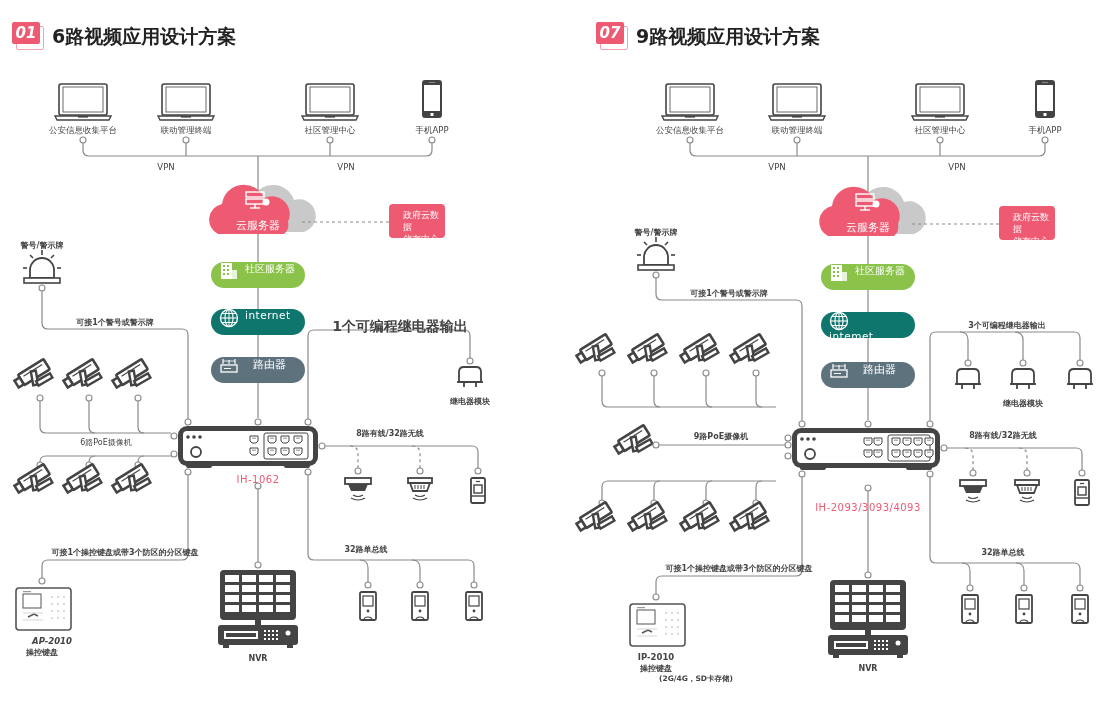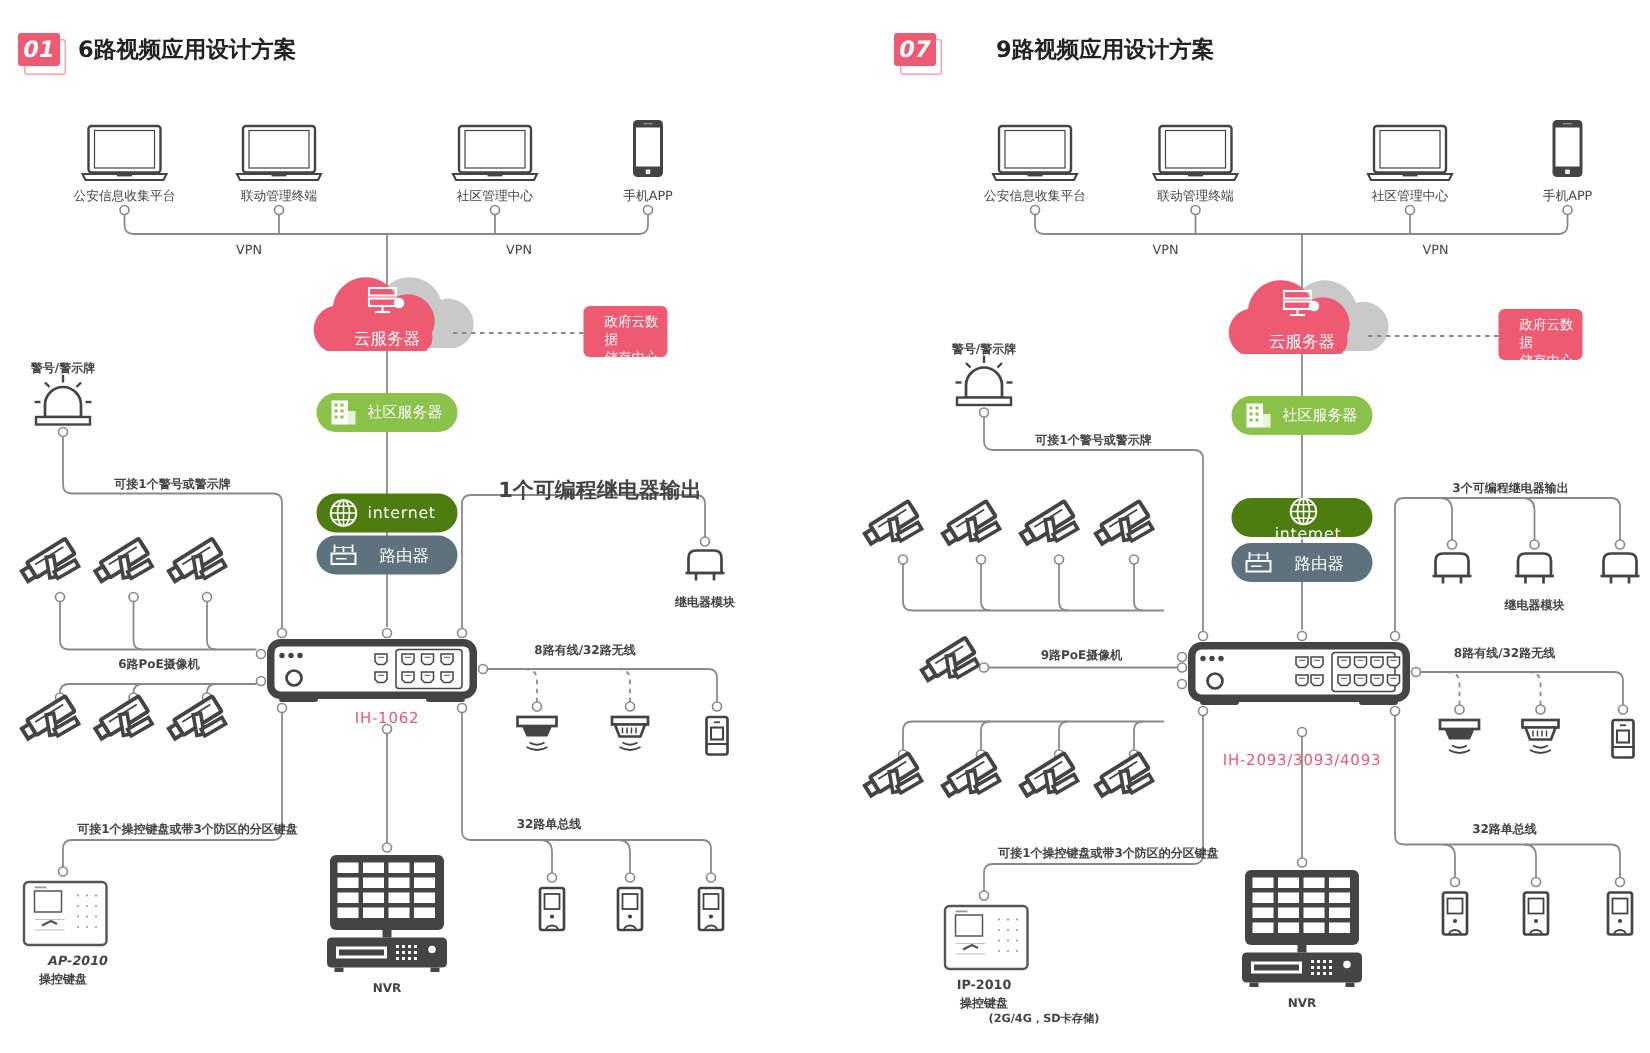--- a/index.html
+++ b/index.html
@@ -1,48 +1,48 @@
 <!DOCTYPE html>
 <html><head>
 <meta charset="utf-8">
 <style>
   html,body{margin:0;padding:0;background:#fff;}
   body{width:1100px;height:702px;position:relative;overflow:hidden;font-family:"DejaVu Sans","Liberation Sans",sans-serif;color:#333;}
   .title-badge{position:absolute;width:30px;height:24px;}
   .title-badge .back{position:absolute;left:4px;top:4px;width:26px;height:22px;border:1.5px solid #f3a3b1;border-radius:2px;background:#fff;}
   .title-badge .front{position:absolute;left:0;top:0;width:28px;height:22px;background:#ee5a72;color:#fff;font-weight:bold;font-style:italic;font-size:15px;line-height:22px;text-align:center;border-radius:2px;}
-  .title-text{position:absolute;font-size:15px;font-weight:bold;color:#222;}
+  .title-text{position:absolute;font-size:19px;font-weight:bold;color:#222;}
   .lbl{position:absolute;font-size:8.5px;color:#444;white-space:nowrap;}
   .lbl.c{transform:translateX(-50%);text-align:center;}
   .model{position:absolute;font-size:10px;color:#ee5a72;transform:translateX(-50%);white-space:nowrap;letter-spacing:0.5px;}
-  .pill{position:absolute;height:26px;border-radius:13px;color:#fff;font-size:10px;display:flex;align-items:center;box-sizing:border-box;padding-left:8px;}
+  .pill{position:absolute;height:26px;border-radius:13px;color:#fff;font-size:10px;display:flex;box-sizing:border-box;padding-left:8px;}
   .pill .ic{width:20px;height:18px;margin-right:6px;display:flex;align-items:center;justify-content:center;}
   .pill.green{background:#8bc34a;}
-  .pill.blue{background:#4d7c0f;margin-top:20px;}
+  .pill.blue{background:#0f766e;}
   .pill.grey{background:#5e727e;}
   .govbox{position:absolute;width:56px;height:34px;background:#ee5a72;border-radius:4px;color:#fff;font-size:9px;line-height:12px;box-sizing:border-box;padding:5px 0 0 14px;}
   svg.wires{position:absolute;left:0;top:0;}
 </style>
 </head>
 <body>
 
 <div>
   <div class="title-badge" style="left:12px;top:22px;">
     <div class="back"></div>
     <div class="front">01</div>
   </div>
   <div class="title-text" style="left:52px;top:24px;">6路视频应用设计方案</div>
 </div>
 
 <div>
   <div class="title-badge" style="left:596px;top:22px;">
     <div class="back"></div>
     <div class="front">07</div>
   </div>
-  <div class="title-text" style="left:636px;top:24px;margin-left:28px;">9路视频应用设计方案</div>
+  <div class="title-text" style="left:636px;top:24px;">9路视频应用设计方案</div>
 </div>
 
 <svg class="wires" width="1100" height="702">
   <defs>
     <g id="laptop">
       <rect x="2" y="0" width="48" height="31" rx="2" fill="#fff" stroke="#444" stroke-width="1.6"></rect>
       <rect x="6" y="3" width="40" height="25" fill="#fff" stroke="#444" stroke-width="0.8"></rect>
       <path d="M-2 32 H54 L52 36 H0 Z" fill="#fff" stroke="#444" stroke-width="1.4"></path>
       <rect x="21" y="32" width="10" height="1.6" fill="#444"></rect>
     </g>
@@ -439,21 +439,21 @@
     <div class="lbl c" style="left: 42px; top: 240px; font-weight: bold; font-size: 8px;">警号/警示牌</div>
     <div class="lbl c" style="left: 115px; top: 317px; font-weight: bold; font-size: 8px;">可接1个警号或警示牌</div>
     <div class="lbl c" style="left: 400px; top: 318px; font-weight: bold; font-size: 14px;">1个可编程继电器输出</div>
     <div class="lbl c" style="left: 470px; top: 396px; font-weight: bold; font-size: 8px;">继电器模块</div>
     <div class="lbl c" style="left: 390px; top: 428px; font-weight: bold; font-size: 8px;">8路有线/32路无线</div>
     <div class="lbl c" style="left: 366px; top: 544px; font-weight: bold; font-size: 8px;">32路单总线</div>
     <div class="lbl c" style="left: 258px; top: 654px; font-weight: bold; font-size: 8px;">NVR</div>
     <div class="lbl c" style="left: 125px; top: 547px; font-weight: bold; font-size: 8px;">可接1个操控键盘或带3个防区的分区键盘</div>
     <div class="lbl c" style="left: 52px; top: 636px; font-weight: bold; font-size: 8.5px; font-style: italic;">AP-2010</div>
     <div class="lbl c" style="left: 42px; top: 647px; font-weight: bold; font-size: 8px;">操控键盘</div>
-    <div class="lbl c" style="left: 106px; top: 437px; font-weight: bold; font-size: 8px;">6路PoE摄像机</div>
+    <div class="lbl c" style="left: 106px; top: 437px; font-weight: normal; font-size: 8px;">6路PoE摄像机</div>
     <div class="lbl c" style="left: 690px; top: 125px;">公安信息收集平台</div>
     <div class="lbl c" style="left: 797px; top: 125px;">联动管理终端</div>
     <div class="lbl c" style="left: 940px; top: 125px;">社区管理中心</div>
     <div class="lbl c" style="left: 1045px; top: 125px;">手机APP</div>
     <div class="lbl c" style="left: 777px; top: 162px;">VPN</div>
     <div class="lbl c" style="left: 957px; top: 162px;">VPN</div>
     <div class="lbl c" style="left: 868px; top: 220px; font-size: 11px; color: rgb(255, 255, 255);">云服务器</div>
     <div class="govbox" style="left:999px;top:206px;">
       <div>政府云数据</div>
       <div>储存中心</div>

